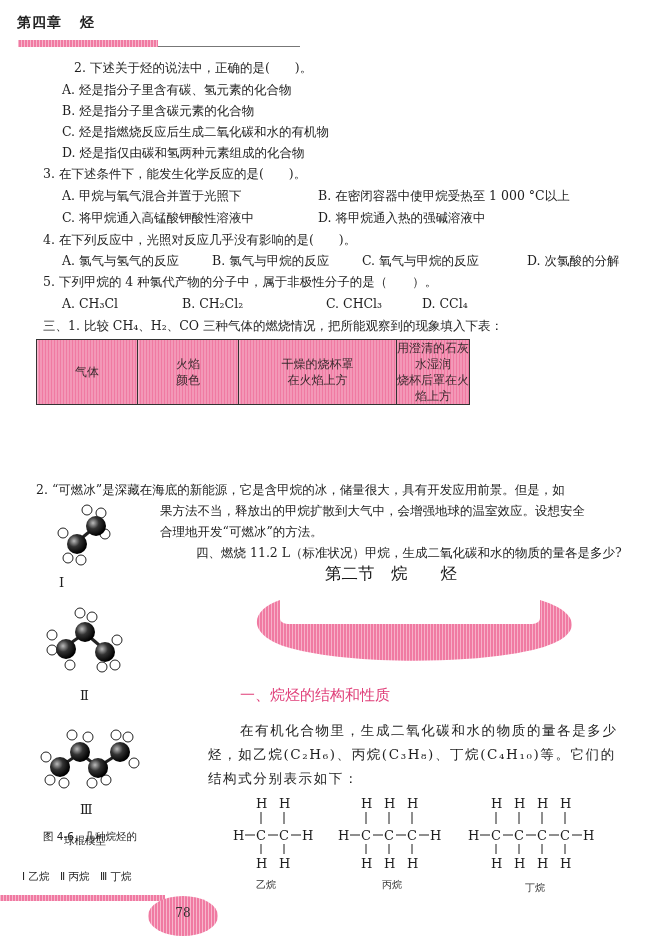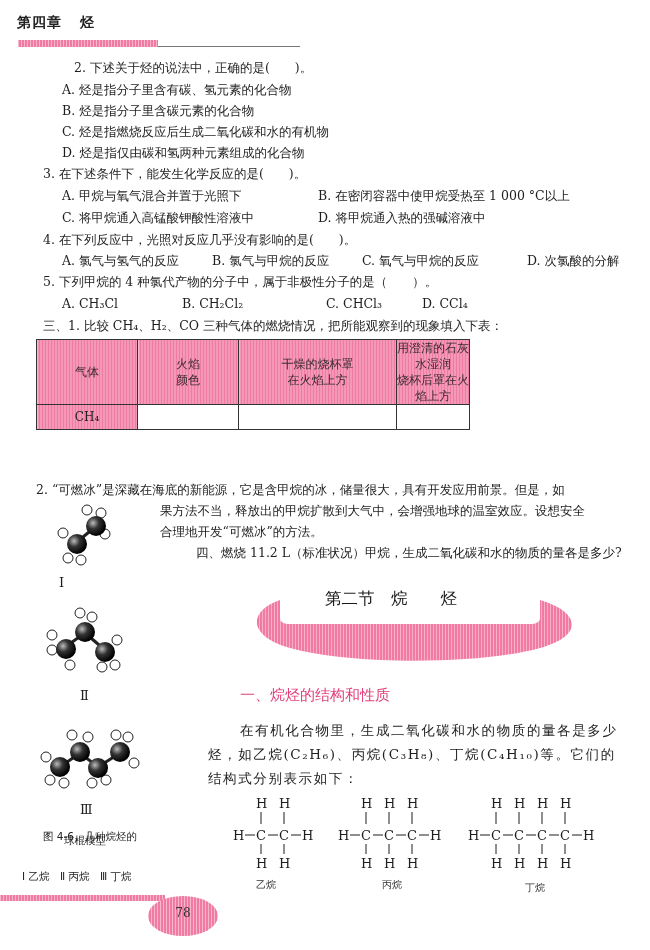--- a/index.html
+++ b/index.html
@@ -35,21 +35,21 @@
     table.gas-table td { height: 24px; }
     table.gas-table .pink { background-color: #f07aa2;
       background-image: repeating-linear-gradient(90deg, rgba(255,255,255,0.45) 0 1px, rgba(255,255,255,0) 1px 3px); }
 
     
     .mol { position: absolute; }
     .roman { position: absolute; font-size: 13px; font-family: "DejaVu Serif", serif; }
 
     
     .banner-title {
-      left: 325px; top: 588px; font-family: "DejaVu Sans", "Liberation Sans", sans-serif;
+      left: 325px; top: 563px; font-family: "DejaVu Sans", "Liberation Sans", sans-serif;
       font-size: 16.5px; color: #1a1a1a; white-space: nowrap;
     }
     .sub-heading {
       left: 240px; top: 686px; font-family: "DejaVu Sans", "Liberation Sans", sans-serif;
       font-size: 15px; color: #e0407a; white-space: nowrap;
     }
     .para { font-size: 13.5px; letter-spacing: 1.6px; }
     .formula-label { position: absolute; font-size: 10px; font-family: "DejaVu Sans", sans-serif; color: #333; }
     .caption { font-size: 10.5px; font-family: "DejaVu Sans", sans-serif; color: #222; }
 
@@ -96,26 +96,20 @@
 
 <div class="line" style="left:43px;top:318px;">三、1. 比较 CH₄、H₂、CO 三种气体的燃烧情况，把所能观察到的现象填入下表：</div>
 
 <table class="gas-table">
   <tbody>
       <tr>
     <th class="pink" style="width:100px;"><span>气体</span></th>
     <th class="pink" style="width:100px;"><span>火焰</span><br><span>颜色</span></th>
     <th class="pink" style="width:157px;"><span>干燥的烧杯罩</span><br><span>在火焰上方</span></th>
     <th class="pink"><span>用澄清的石灰水湿润</span><br><span>烧杯后罩在火焰上方</span></th>
-  </tr>
-  <tr>
-    <td class="pink">CH₄</td>
-    <td></td>
-    <td></td>
-    <td></td>
   </tr>
 </tbody>
   </table>
 
 <div class="line" style="left:36px;top:482px;">2. “可燃冰”是深藏在海底的新能源，它是含甲烷的冰，储量很大，具有开发应用前景。但是，如</div>
 <div class="line" style="left:160px;top:503px;">果方法不当，释放出的甲烷扩散到大气中，会增强地球的温室效应。设想安全</div>
 <div class="line" style="left:160px;top:524px;">合理地开发“可燃冰”的方法。</div>
 <div class="line" style="left:196px;top:545px;">四、燃烧 11.2 L（标准状况）甲烷，生成二氧化碳和水的物质的量各是多少?</div>
 
 <svg class="mol" style="left:40px;top:500px;" width="80" height="70" viewBox="0 0 80 70">

